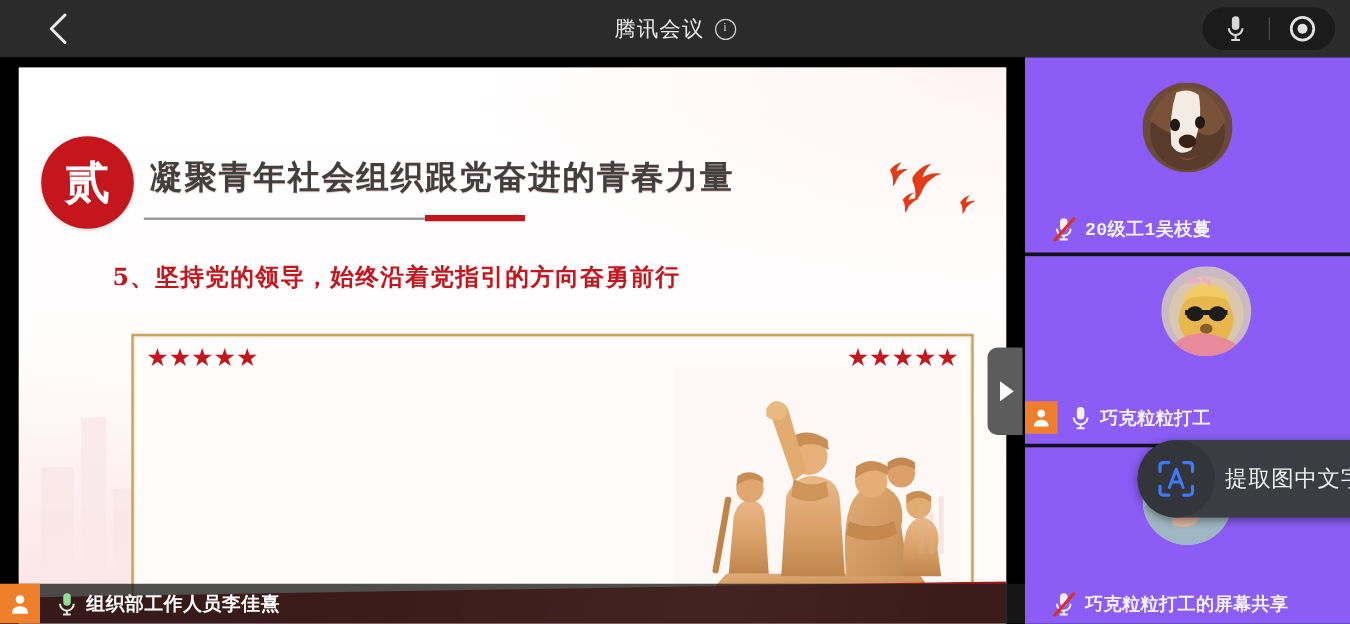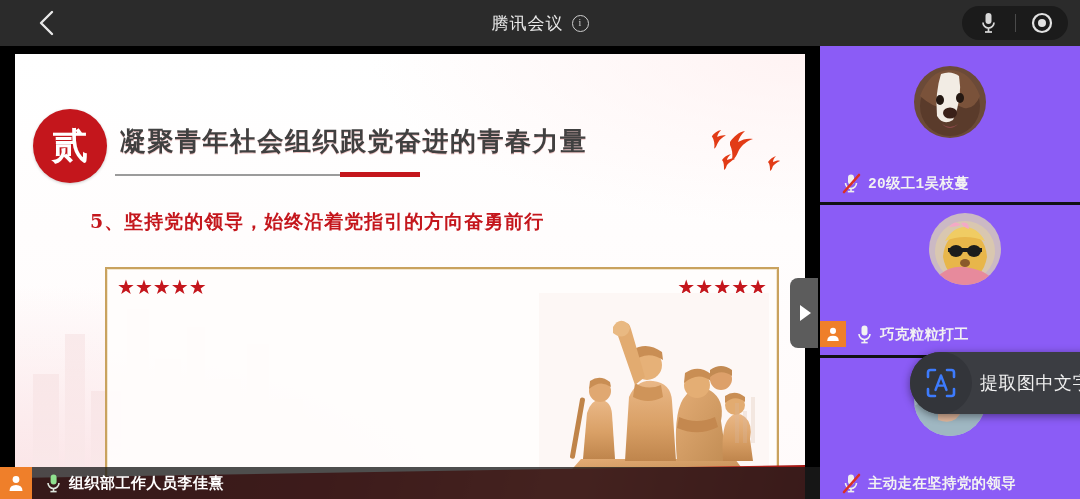--- a/index.html
+++ b/index.html
@@ -318,21 +318,21 @@
       <div class="namerow plain">
         <div class="mic">
           <svg width="19" height="21" viewBox="0 0 19 21">
             <rect x="6" y="1.5" width="6" height="10" rx="3" fill="#efefef"></rect>
             <path d="M3.5 10a5.5 5.5 0 0 0 11 0" fill="none" stroke="#efefef" stroke-width="1.6"></path>
             <line x1="9" y1="15.5" x2="9" y2="18.5" stroke="#efefef" stroke-width="1.6"></line>
             <line x1="5.8" y1="18.6" x2="12.2" y2="18.6" stroke="#efefef" stroke-width="1.6"></line>
             <line x1="2" y1="19" x2="17" y2="2" stroke="#d93025" stroke-width="2.6" stroke-linecap="round"></line>
           </svg>
         </div>
-        <div class="nm">主动走在坚持党的领导</div>
+        <div class="nm">巧克粒粒打工的屏幕共享</div>
       </div>
     </div>
   </div>
 
   <div class="ocr">
     <div class="circle">
       <svg width="34" height="34" viewBox="0 0 34 34">
         <g fill="none" stroke="#3d7bfd" stroke-width="2.6" stroke-linecap="round">
           <path d="M4 11V6.5A2.5 2.5 0 0 1 6.5 4H11"></path>
           <path d="M23 4h4.5A2.5 2.5 0 0 1 30 6.5V11"></path>

